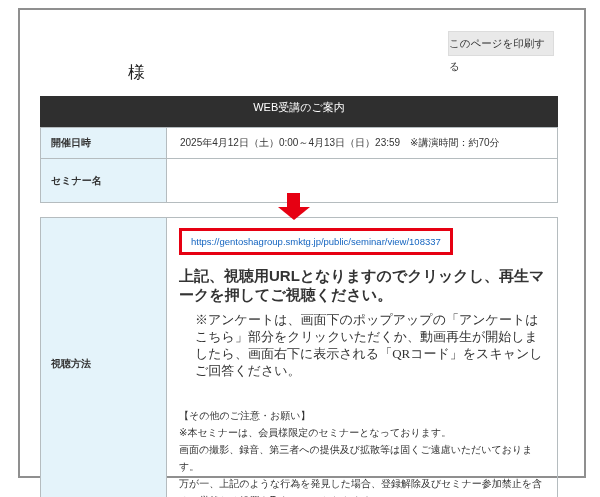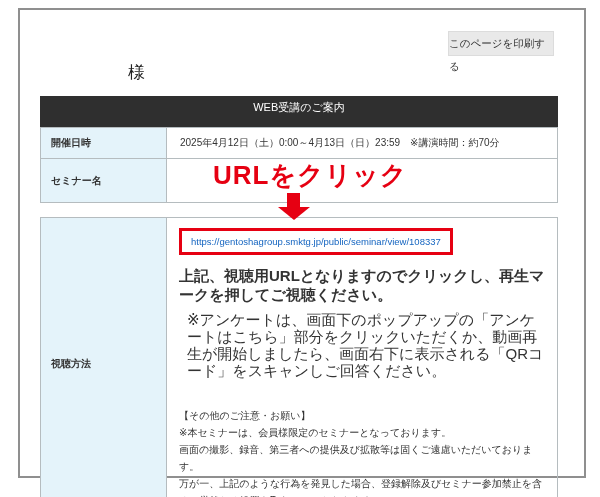--- a/index.html
+++ b/index.html
@@ -22,21 +22,21 @@
   .tbl-info{top:117px;}
   .tbl-info tr.r1{height:31px;}
   .tbl-info tr.r2{height:44px;}
   .tbl-info td{padding:0 12px 0 13px;vertical-align:middle;}
   .tbl-view{top:207px;}
   .tbl-view tr{height:238px;}
   .tbl-view td{vertical-align:top;padding:10px 12px 0 12px;line-height:normal;}
   .url-box{display:inline-block;border:3px solid #e60012;padding:5px 9px;background:#fff;}
   .url-link{color:#1565c0;font-size:9.5px;text-decoration:none;white-space:nowrap;}
   .instruction{font-weight:bold;margin:12px 0 0 0;font-size:15px;}
-  .survey{margin:6px 0 0 8px;font-size:15px;line-height:17px;}
+  .survey{margin:6px 0 0 16px;font-size:13px;line-height:17px;font-family:Liberation Serif, serif;}
   .notice{margin-top:28px;font-size:10px;line-height:17px;}
   .annot-text{position:absolute;left:193px;top:152px;font-size:26px;font-weight:bold;
         color:#e60012;line-height:1;letter-spacing:1px;}
   .annot-arrow{position:absolute;left:258px;top:183px;width:32px;height:27px;}
   .arrow-stem{position:absolute;left:9px;top:0;width:13px;height:15px;background:#e60012;}
   .arrow-head{position:absolute;left:0;top:14px;width:0;height:0;
         border-left:16px solid transparent;border-right:16px solid transparent;
         border-top:13px solid #e60012;}
 </style>
 </head>
@@ -77,20 +77,19 @@
           <div>【その他のご注意・お願い】</div>
           <div>※本セミナーは、会員様限定のセミナーとなっております。</div>
           <div>画面の撮影、録音、第三者への提供及び拡散等は固くご遠慮いただいております。</div>
           <div>万が一、上記のような行為を発見した場合、登録解除及びセミナー参加禁止を含め、厳然たる処置を取らせていただきます。</div>
         </div>
       </td>
     </tr>
   </tbody>
     </table>
 
-  <div class="annot-text">URLをクリック</div>
 
   <div class="annot-arrow">
     <div class="arrow-stem"></div>
     <div class="arrow-head"></div>
   </div>
 
 </div>
 
 </body></html>

